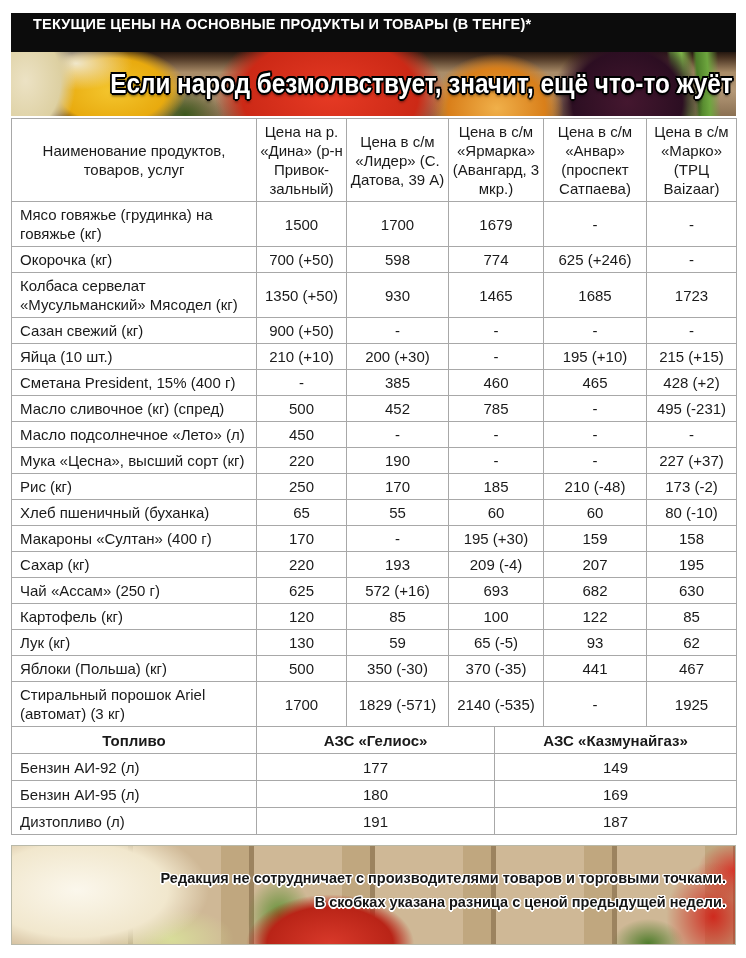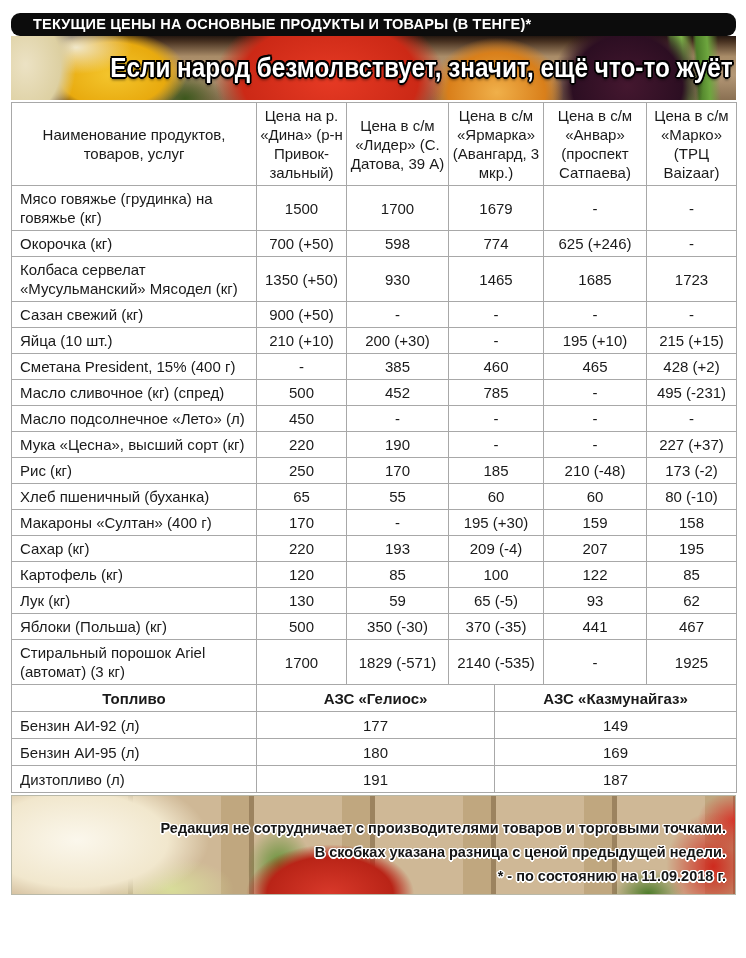--- a/index.html
+++ b/index.html
@@ -4,23 +4,23 @@
 <style>
   html,body { margin:0; padding:0; background:#ffffff; }
   .sheet {
     position:relative; width:746px; height:958px; background:#ffffff;
     font-family:"Liberation Sans", sans-serif; color:#1a1a1a; overflow:hidden;
   }
   .inner { position:absolute; left:11px; top:13px; width:725px; }
 
   
   .title-bar {
-    background:#0c0c0c; color:#ffffff; height:23px; line-height:23px;
+    background:#0c0c0c; color:#ffffff; height:39px; line-height:23px;
     font-size:14.5px; font-weight:bold; padding-left:22px; box-sizing:border-box;
-    letter-spacing:.2px; white-space:nowrap; overflow:hidden;border-radius:9px;
+    letter-spacing:.2px; white-space:nowrap; overflow:hidden;
   }
 
   
   .banner {
     position:relative; height:64px; overflow:hidden;
     background:
       radial-gradient(ellipse 70px 95px at 2% 45%, #ece2c4 0%, #ddd0a2 50%, rgba(221,208,162,0) 72%),
       radial-gradient(ellipse 80px 38px at 9% 18%, #f0e7ca 0%, rgba(240,231,202,0) 70%),
       radial-gradient(ellipse 98px 58px at 14% 60%, #f4c62e 0%, #e8aa0e 55%, rgba(232,170,14,0) 76%),
       radial-gradient(ellipse 55px 42px at 24% 98%, #3c581d 0%, rgba(60,88,29,0) 70%),
@@ -49,21 +49,21 @@
   td.name-cell { text-align:left; padding-left:8px; }
   td.value-cell { text-align:center; }
   tbody tr { height:26px; }
 
   .fuel-table { margin-top:-1px; }
   .fuel-table th { font-weight:bold; text-align:center; height:27px; vertical-align:middle; }
   .fuel-table tbody tr { height:27px; }
 
   
   .footer-strip {
-    position:relative; height:100px; margin-top:2px; overflow:hidden;
+    position:relative; height:100px; margin-top:10px; overflow:hidden;
     border:1px solid #b9b9a9; box-sizing:border-box;
     background:
       radial-gradient(ellipse 165px 85px at 9% 45%, #fbf7ec 0%, #f1e7cd 55%, rgba(241,231,205,0) 80%),
       radial-gradient(ellipse 90px 45px at 22% 95%, #d8dd9a 0%, rgba(216,221,154,0) 70%),
       radial-gradient(ellipse 105px 62px at 44% 100%, #d8392a 0%, #b92417 60%, rgba(185,36,23,0) 80%),
       radial-gradient(ellipse 45px 55px at 37% 72%, #5e8f33 0%, rgba(94,143,51,0) 72%),
       radial-gradient(ellipse 62px 72px at 97% 72%, #cf2a1e 0%, rgba(207,42,30,0) 76%),
       radial-gradient(ellipse 52px 40px at 100% 25%, #d6352a 0%, rgba(214,53,42,0) 72%),
       radial-gradient(ellipse 50px 35px at 88% 100%, #4d7c2a 0%, rgba(77,124,42,0) 72%),
       repeating-linear-gradient(90deg, #cfb896 0 88px, #c0a77f 88px 116px, #9c835f 116px 121px),
@@ -207,20 +207,28 @@
           </tr>
           <tr>
             <td class="name-cell">Сахар (кг)</td>
             <td class="value-cell">220</td>
             <td class="value-cell">193</td>
             <td class="value-cell">209 (-4)</td>
             <td class="value-cell">207</td>
             <td class="value-cell">195</td>
           </tr>
           <tr>
+            <td class="name-cell">Чай «Ассам» (250 г)</td>
+            <td class="value-cell">625</td>
+            <td class="value-cell">572 (+16)</td>
+            <td class="value-cell">693</td>
+            <td class="value-cell">682</td>
+            <td class="value-cell">630</td>
+          </tr>
+          <tr>
             <td class="name-cell">Картофель (кг)</td>
             <td class="value-cell">120</td>
             <td class="value-cell">85</td>
             <td class="value-cell">100</td>
             <td class="value-cell">122</td>
             <td class="value-cell">85</td>
           </tr>
           <tr>
             <td class="name-cell">Лук (кг)</td>
             <td class="value-cell">130</td>
@@ -277,18 +285,17 @@
             <td class="value-cell">191</td>
             <td class="value-cell">187</td>
           </tr>
         </tbody>
     </table>
 
     <div class="footer-strip">
       <div class="footer-notes">
           <div class="note-line">Редакция не сотрудничает с производителями товаров и торговыми точками.</div>
           <div class="note-line">В скобках указана разница с ценой предыдущей недели.</div>
-          <div class="note-line">* - по состоянию на 11.09.2018 г.</div>
         </div>
     </div>
 
   </div>
 </div>
 
 </body></html>

